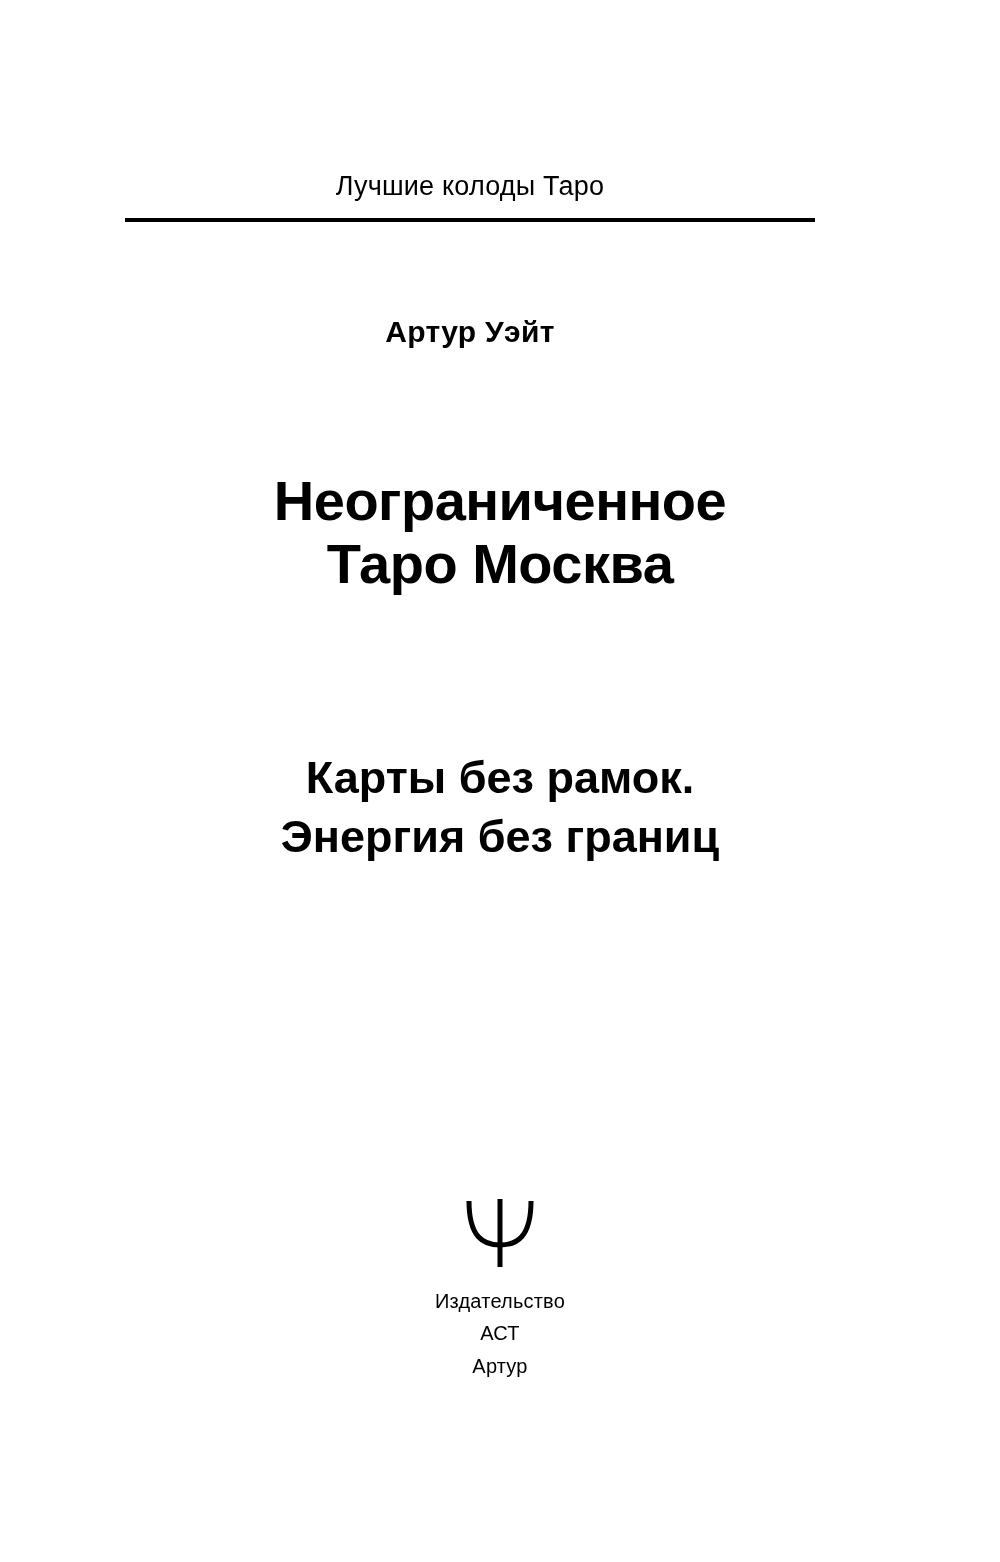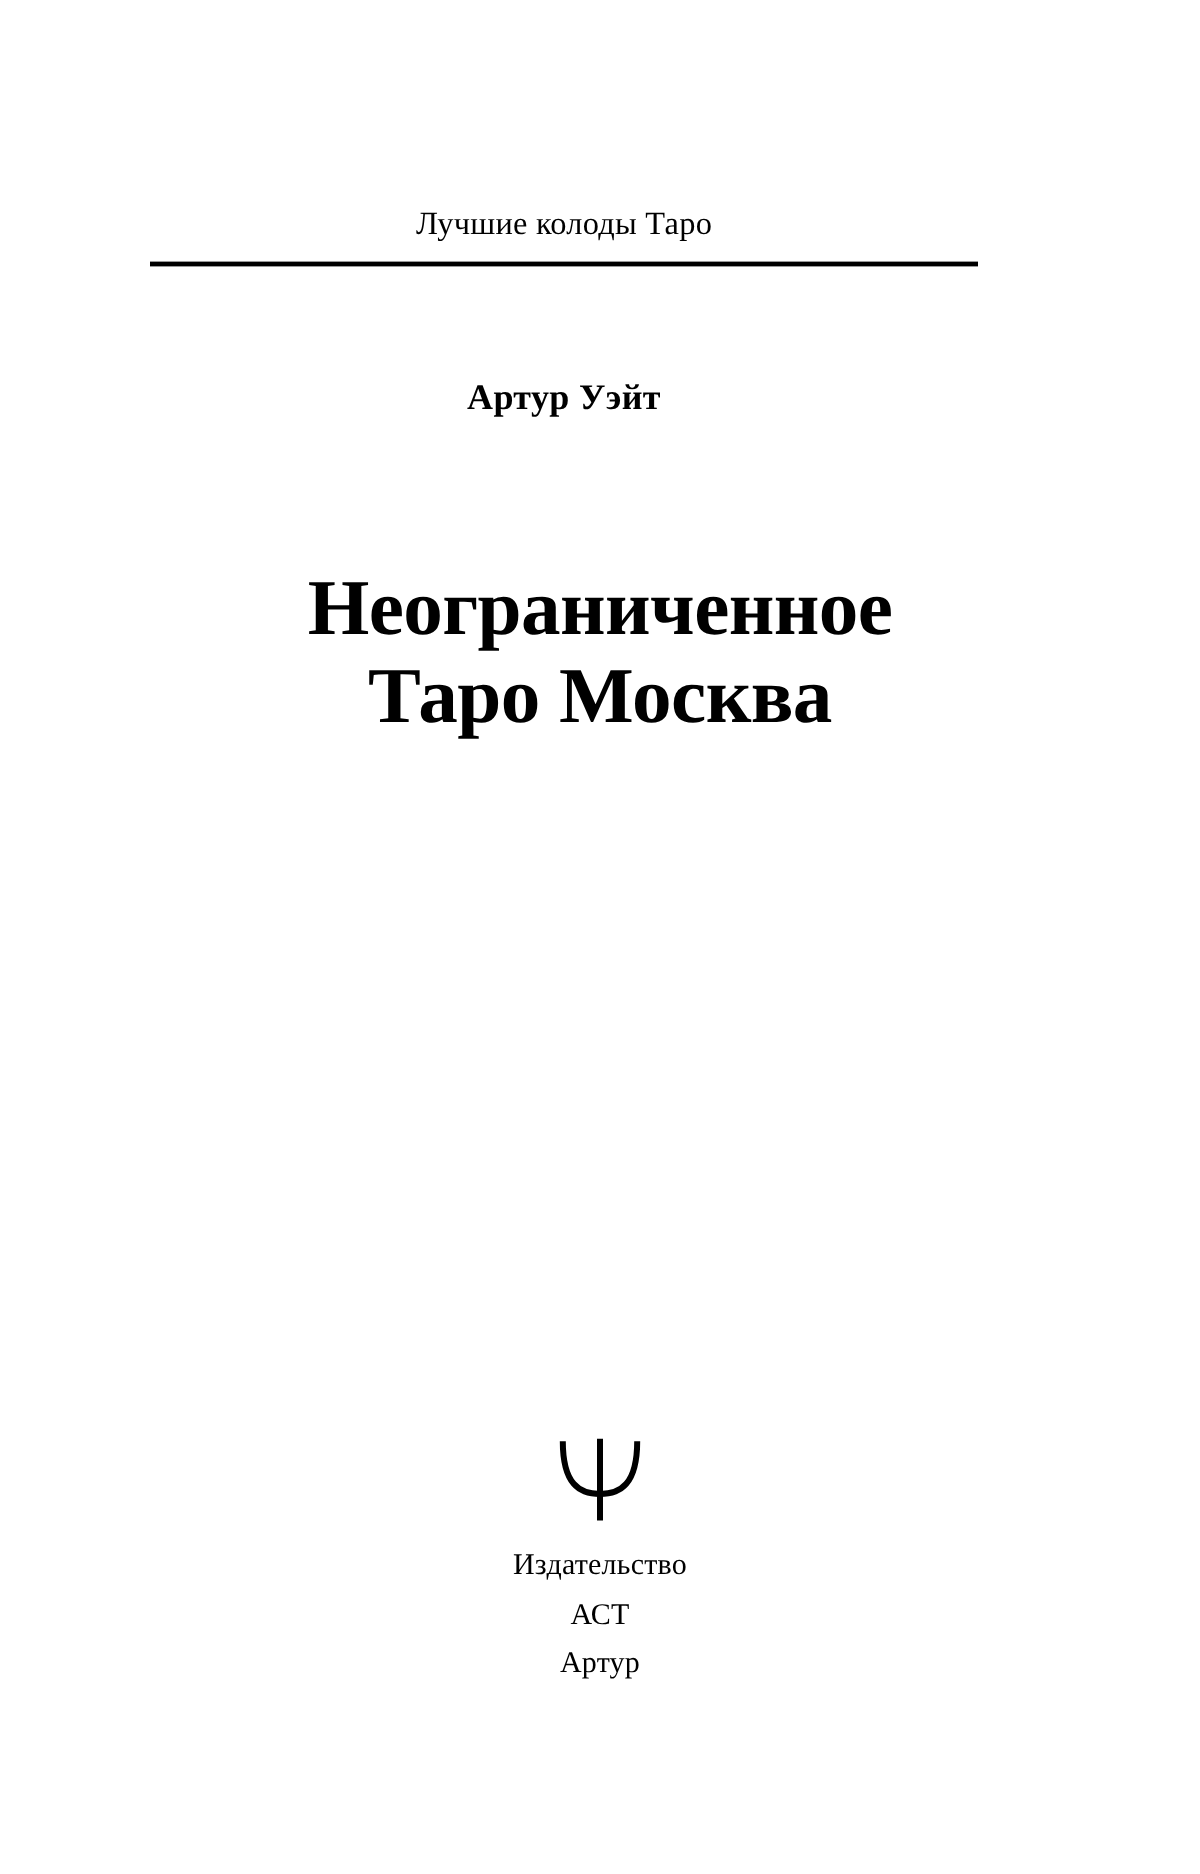--- a/index.html
+++ b/index.html
@@ -6,21 +6,21 @@
     margin: 0;
     padding: 0;
     background: #ffffff;
   }
   .page {
     position: relative;
     width: 1000px;
     height: 1562px;
     margin: 0 auto;
     background: #ffffff;
-    font-family: Liberation Serif, serif;
+    font-family: Liberation Sans, sans-serif;
     color: #000000;
     overflow: hidden;
   }
 
   
   .series-block {
     position: absolute;
     top: 170px;
     left: 125px;
     width: 690px;
@@ -52,21 +52,21 @@
     letter-spacing: 0.3px;
   }
 
   
   .main-title {
     position: absolute;
     top: 470px;
     left: 60px;
     width: 880px;
     text-align: center;
-    font-size: 66px;
+    font-size: 56px;
     font-weight: 700;
     line-height: 1.12;
     letter-spacing: -0.5px;
   }
   .main-title .line {
     display: block;
   }
 
   
   .subtitle {
@@ -91,21 +91,21 @@
     width: 1000px;
     text-align: center;
   }
   .logo {
     display: block;
     margin: 0 auto 14px auto;
     width: 86px;
     height: 76px;
   }
   .pub-line {
-    font-size: 25px;
+    font-size: 20px;
     font-weight: 400;
     line-height: 1.62;
     letter-spacing: 0.2px;
   }
 </style>
 </head>
 <body>
 
 <div class="page">
 
@@ -114,20 +114,24 @@
     <div class="series-rule"></div>
   </div>
 
   <div class="author">Артур Уэйт</div>
 
   <div class="main-title">
     <span class="line">Неограниченное</span>
     <span class="line">Таро Москва</span>
   </div>
 
+  <div class="subtitle">
+    <span class="line">Карты без рамок.</span>
+    <span class="line">Энергия без границ</span>
+  </div>
 
   <div class="publisher">
     <svg class="logo" viewBox="0 0 86 76" aria-hidden="true">
       <g fill="none" stroke="#000" stroke-width="5" stroke-linecap="butt">
         <path d="M43 4 L43 72"></path>
         <path d="M12 6 C12 42, 26 50, 43 50 C60 50, 74 42, 74 6"></path>
       </g>
     </svg>
     <div class="pub-line">Издательство</div>
     <div class="pub-line">АСТ</div>

